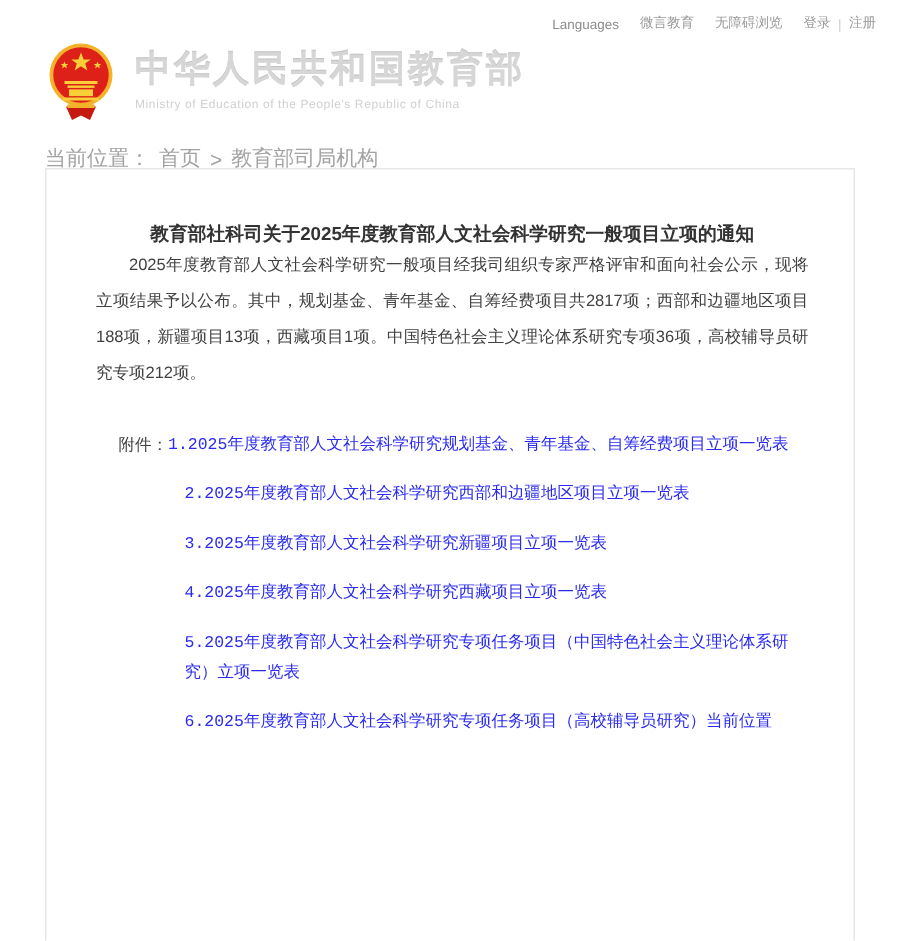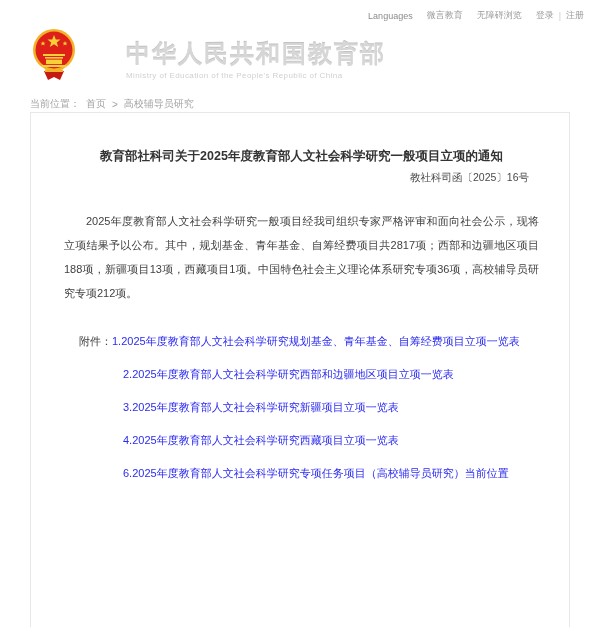--- a/index.html
+++ b/index.html
@@ -23,37 +23,37 @@
   }
   .topbar-links .lang { color: #8c8c8c; }
   .login-group { display: flex; align-items: center; gap: 5px; }
   .pipe { color: #cccccc; }
 
   
   .masthead {
     position: absolute; top: 26px; left: 0; right: 0; height: 68px;
     background: #ffffff;
   }
-  .brand { position: absolute; left: 30px; top: 2px; display: flex; align-items: flex-end; gap: 36px; }
+  .brand { position: absolute; left: 30px; top: 2px; display: flex; align-items: center; }
   .emblem { width: 48px; height: 52px; margin-right: 12px; flex: 0 0 auto; }
   .site-name {
     font-size: 24px; font-weight: bold; letter-spacing: 2px;
     color: #d6d6d6;
     text-shadow: 0 1px 0 #ffffff, 0 -1px 0 #c2c2c2;
     line-height: 1.1;
   }
   .site-name-en {
     font-size: 8px; color: #d0d0d0; letter-spacing: 0.4px; margin-top: 4px;
     text-shadow: 0 1px 0 #ffffff;
   }
 
   
   .breadcrumb {
     position: absolute; top: 97px; left: 30px;
-    font-size: 10px; color: #a3a3a3; display: flex; gap: 6px; align-items: center;
+    font-size: 14px; color: #a3a3a3; display: flex; gap: 6px; align-items: center;
   }
   .breadcrumb a { color: #a3a3a3; text-decoration: none; cursor: pointer; }
 
   
   .doc-panel {
     position: absolute; top: 112px; left: 30px; width: 540px; height: 560px;
     background: #ffffff;
     border: 1px solid #e7e7e7;
     border-bottom: none;
     padding: 34px 30px 0 33px;
@@ -75,21 +75,21 @@
   .doc-para.salutation { margin-bottom: 10px; }
   .doc-para.body-para { text-indent: 2em; margin-bottom: 26px; }
 
   .attachments { margin-top: 2px; }
   .attach-row { margin-left: 15px; line-height: 20px; margin-bottom: 13px; display: flex; }
   .attach-label { color: #414141; flex: 0 0 auto; text-align: right; }
   .attach-item {
     display: block; line-height: 20px; margin-bottom: 13px; margin-left: 59px;
     text-decoration: none; cursor: pointer;
   }
-  .attach-link { color: #2b2bf0; text-decoration: none; cursor: pointer; }
+  .attach-link { color: #2b2bf0; text-decoration: none; cursor: pointer; font-family: Liberation Mono, monospace; }
 </style>
 </head>
 <body>
 
 <div class="topbar">
   <div class="topbar-links">
     <span class="lang">Languages</span>
     <span>微言教育</span>
     <span>无障碍浏览</span>
     <span class="login-group">
@@ -119,33 +119,33 @@
       <div class="site-name">中华人民共和国教育部</div>
       <div class="site-name-en">Ministry of Education of the People's Republic of China</div>
     </div>
   </div>
 </div>
 
 <div class="breadcrumb">
   <span>当前位置：</span>
   <a>首页</a>
   <span>&gt;</span>
-  <a>高校辅导员研究</a>
+  <a>教育部司局机构</a>
 </div>
 
 <div class="doc-panel">
   <div class="doc-title">教育部社科司关于2025年度教育部人文社会科学研究一般项目立项的通知</div>
-  <div class="doc-number">教社科司函〔2025〕16号</div>
 
   <p class="doc-para body-para">2025年度教育部人文社会科学研究一般项目经我司组织专家严格评审和面向社会公示，现将立项结果予以公布。其中，规划基金、青年基金、自筹经费项目共2817项；西部和边疆地区项目188项，新疆项目13项，西藏项目1项。中国特色社会主义理论体系研究专项36项，高校辅导员研究专项212项。</p>
 
   <div class="attachments">
     <div class="attach-row">
       <span class="attach-label">附件：</span>
       <a class="attach-link">1.2025年度教育部人文社会科学研究规划基金、青年基金、自筹经费项目立项一览表</a>
     </div>
     <a class="attach-item attach-link">2.2025年度教育部人文社会科学研究西部和边疆地区项目立项一览表</a>
     <a class="attach-item attach-link">3.2025年度教育部人文社会科学研究新疆项目立项一览表</a>
     <a class="attach-item attach-link">4.2025年度教育部人文社会科学研究西藏项目立项一览表</a>
+    <a class="attach-item attach-link">5.2025年度教育部人文社会科学研究专项任务项目（中国特色社会主义理论体系研究）立项一览表</a>
     <a class="attach-item attach-link">6.2025年度教育部人文社会科学研究专项任务项目（高校辅导员研究）当前位置</a>
   </div>
 
 </div>
 
 </body></html>

